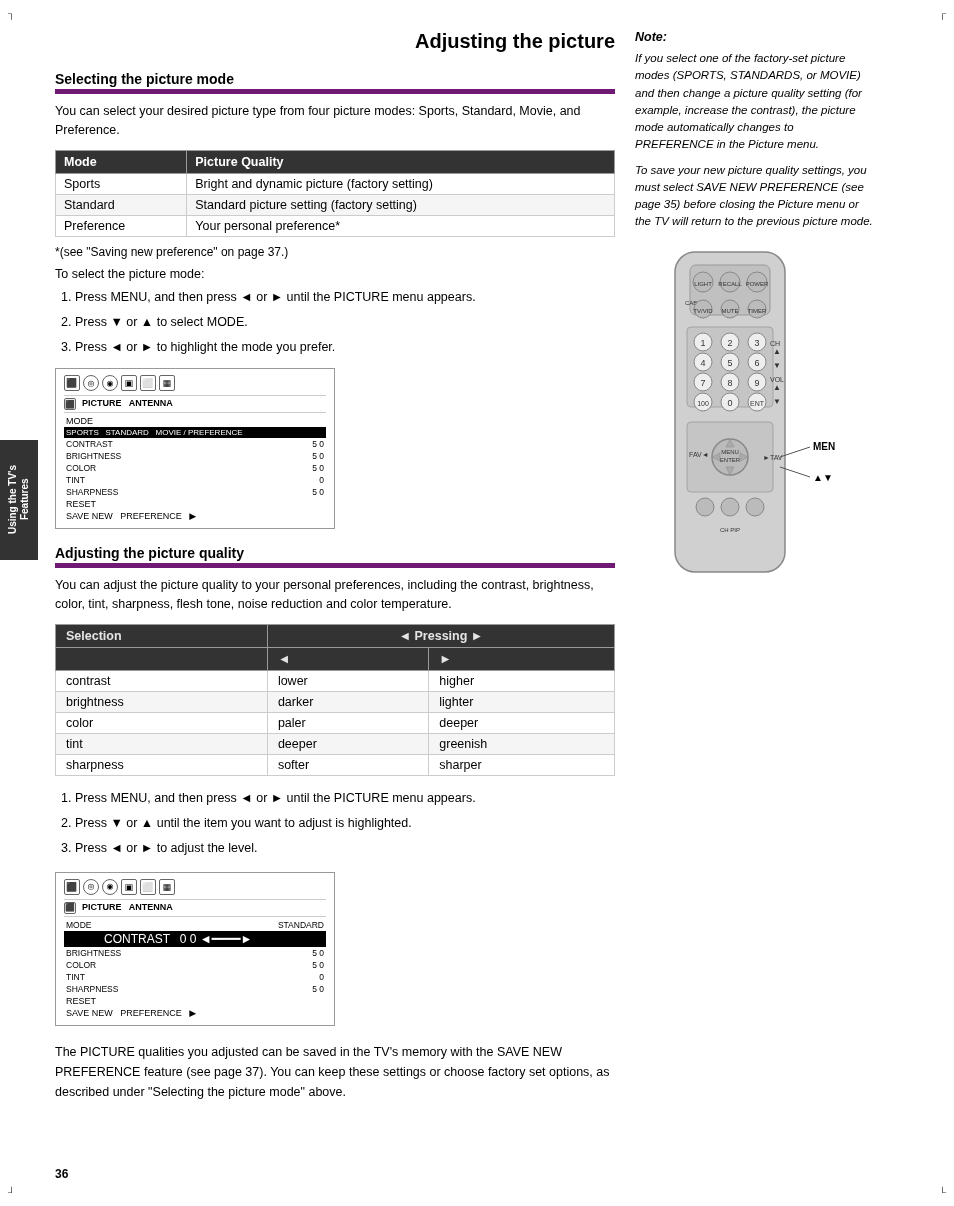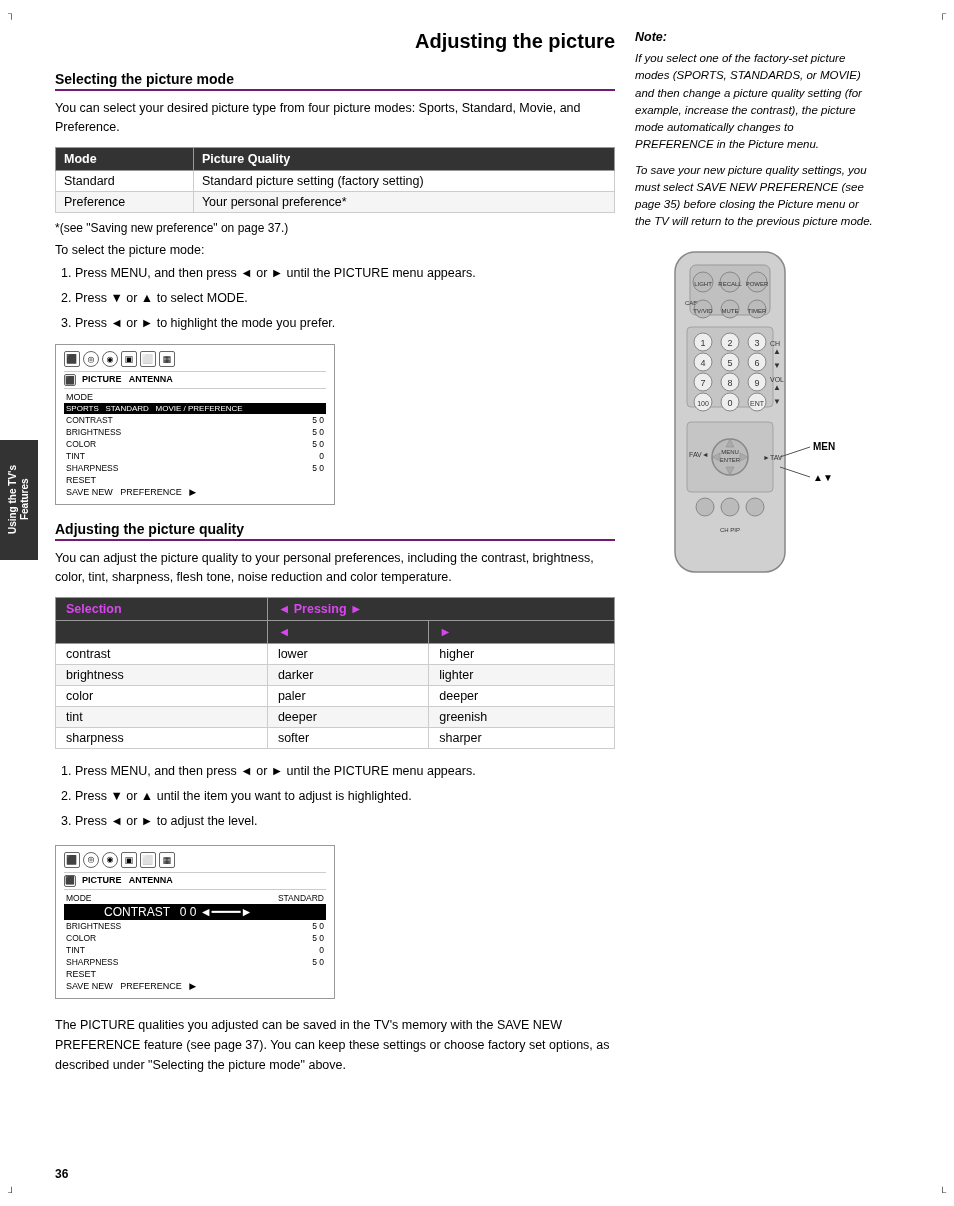--- a/index.html
+++ b/index.html
@@ -73,21 +73,21 @@
       font-size: 20px;
       font-weight: bold;
       margin-bottom: 18px;
       text-align: right;
     }
 
     .section-title {
       font-size: 14px;
       font-weight: bold;
       margin-bottom: 8px;
-      border-bottom: 2px solid #701a75;
+      border-bottom: 5px solid #701a75;
       padding-bottom: 2px;
     }
 
     .section-sub {
       margin-bottom: 10px;
       font-size: 12.5px;
       line-height: 1.5;
     }
 
     
@@ -193,26 +193,27 @@
 
     
     .pressing-table {
       width: 100%;
       border-collapse: collapse;
       margin-bottom: 12px;
       font-size: 12.5px;
     }
     .pressing-table th {
       background: #333;
-      color: #d946ef;
+      color: #e5e5e5;
       padding: 4px 10px;
       text-align: left;
       border: 1px solid #999;
     }
     .pressing-table th.center {
+      text-align: center;
     }
     .pressing-table td {
       padding: 3px 10px;
       border: 1px solid #ccc;
     }
     .pressing-table tr:nth-child(even) td {
       background: #f5f5f5;
     }
 
     
@@ -280,20 +281,24 @@
       <p class="section-sub">You can select your desired picture type from four picture modes: Sports, Standard, Movie, and Preference.</p>
 
       <table class="data-table">
         <thead>
           <tr>
             <th>Mode</th>
             <th>Picture Quality</th>
           </tr>
         </thead>
         <tbody id="mode-table-body">
+        <tr>
+              <td>Sports</td>
+              <td>Bright and dynamic picture (factory setting)</td>
+            </tr>
             <tr>
               <td>Standard</td>
               <td>Standard picture setting (factory setting)</td>
             </tr>
             <tr>
               <td>Preference</td>
               <td>Your personal preference*</td>
             </tr>
           </tbody>
       </table>

